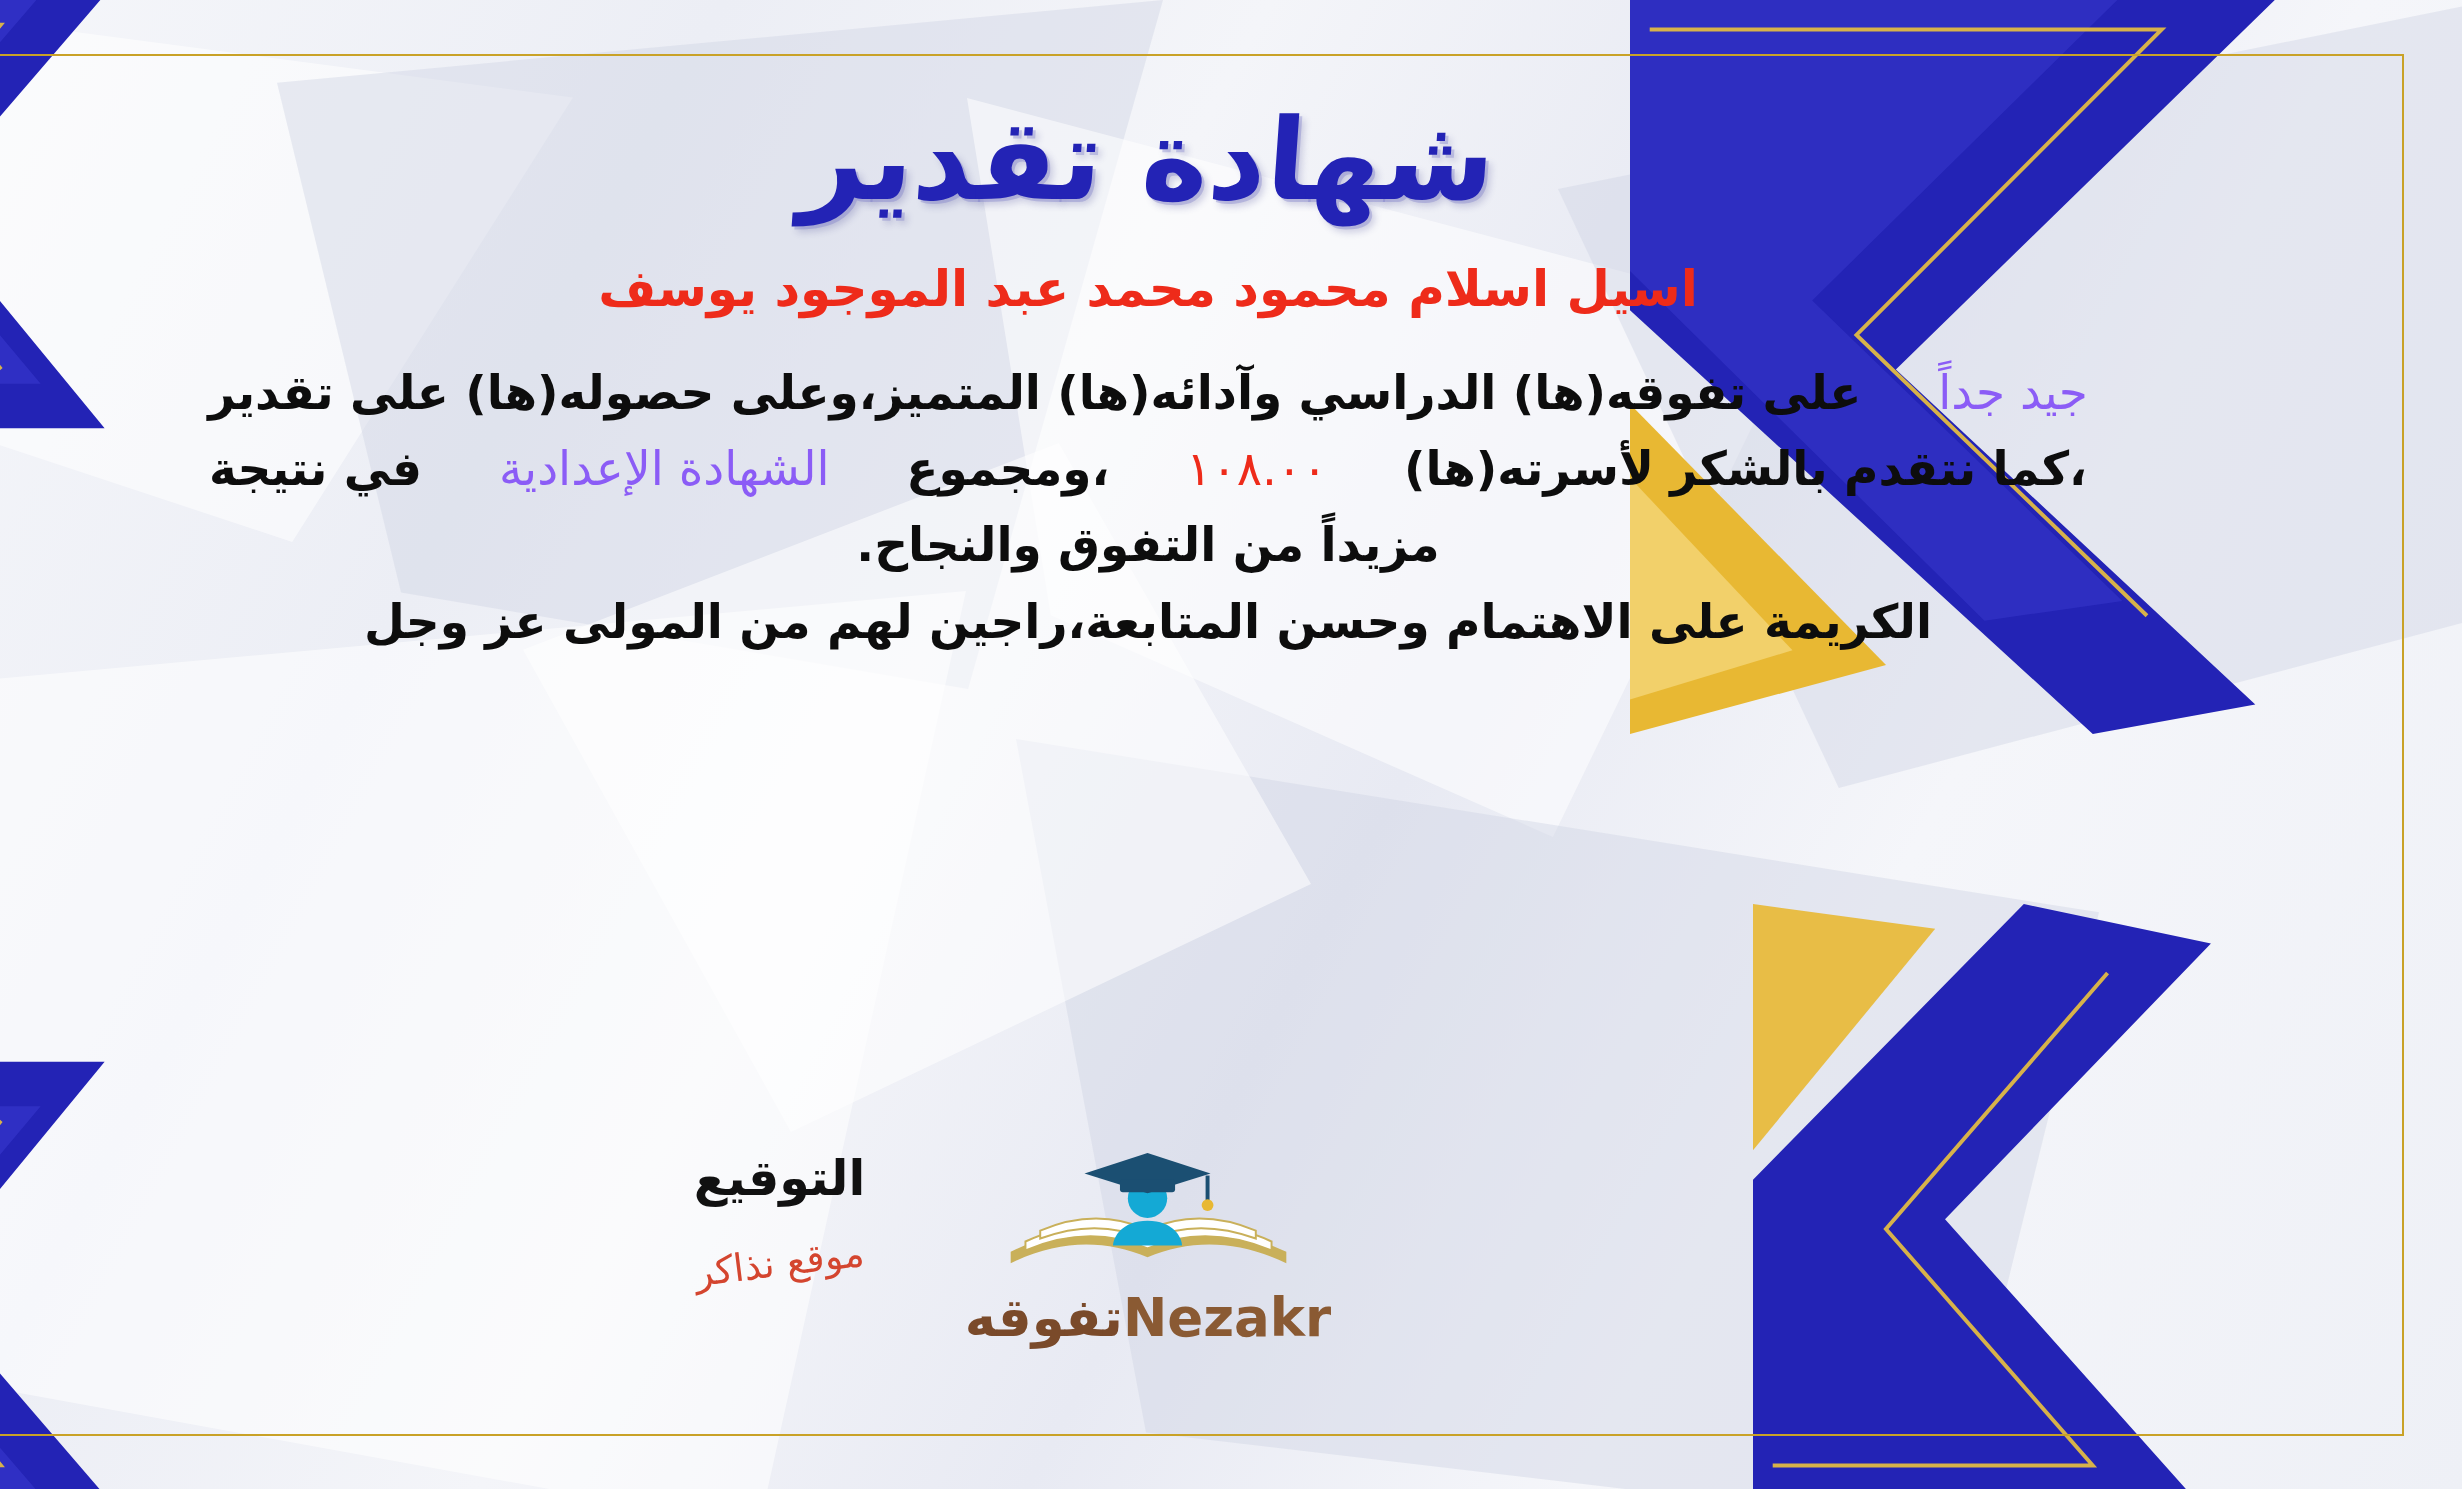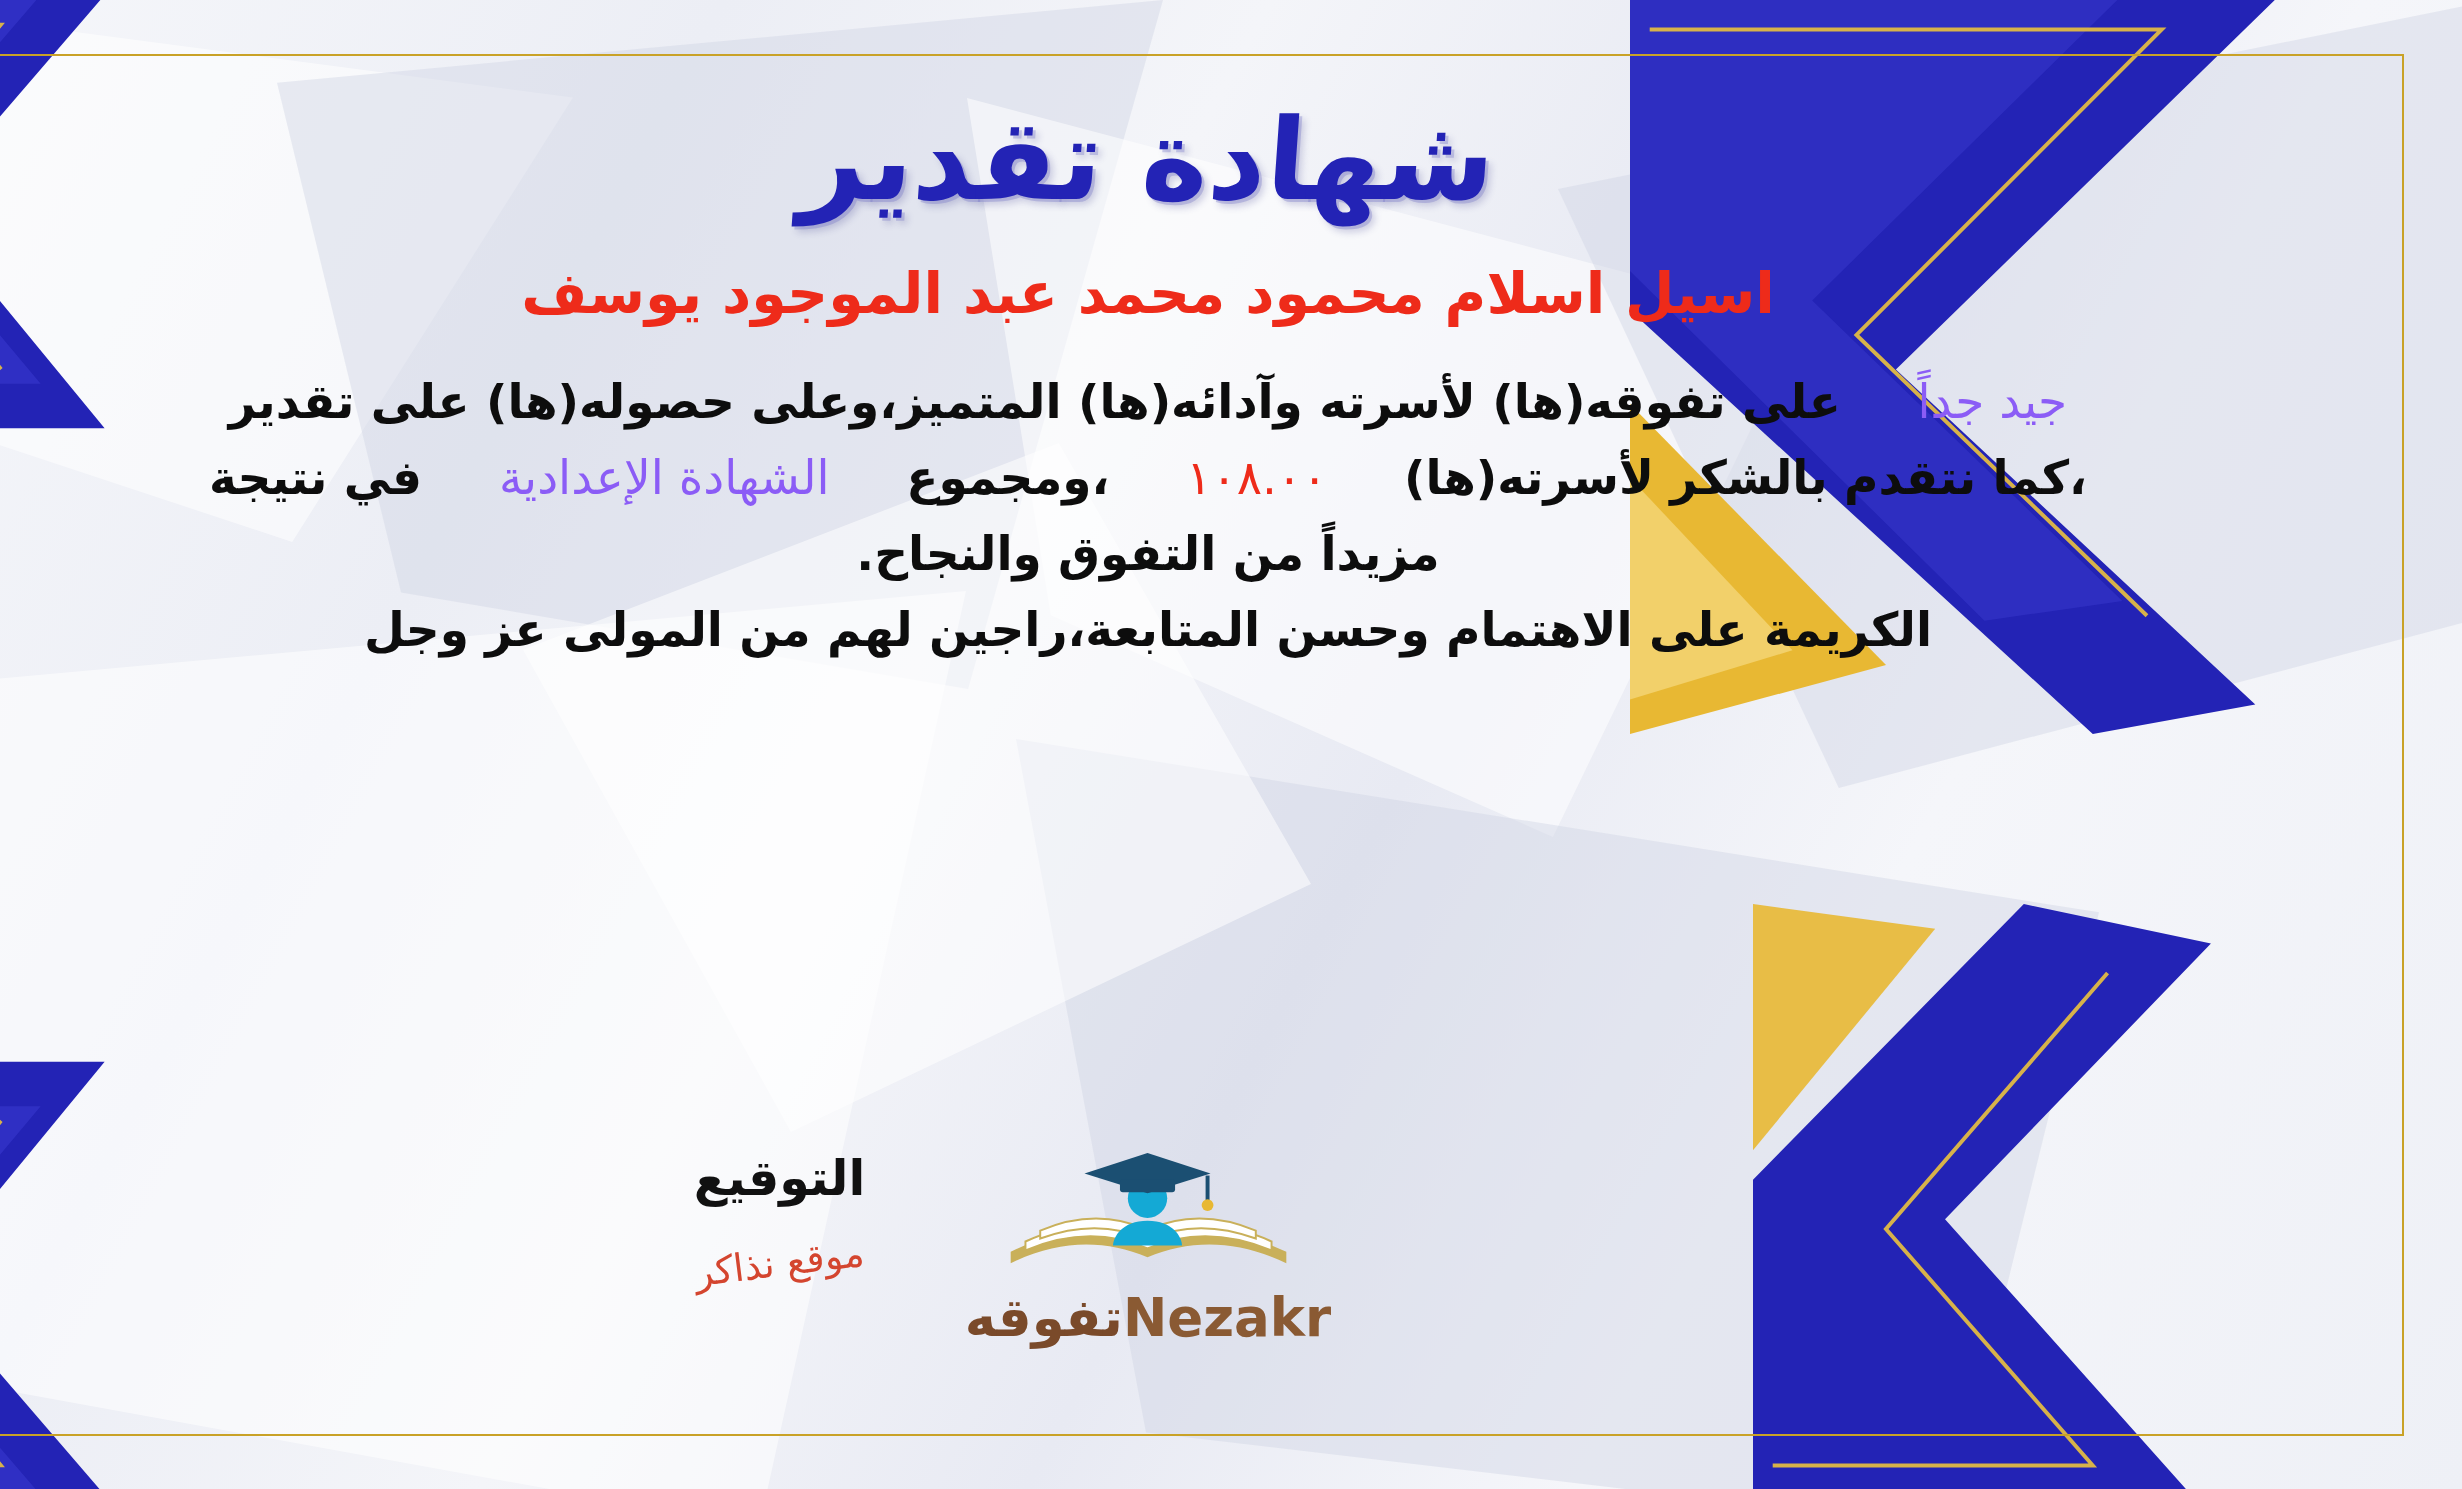--- a/index.html
+++ b/index.html
@@ -98,21 +98,21 @@
   .line-intro {
     margin-top: 59px;
     font-size: 54px;
     color: #101010;
     font-weight: 600;
     line-height: 1.25;
   }
 
   .student-name {
     margin-top: 38px;
-    font-size: 57px;
+    font-size: 50px;
     font-weight: bold;
     color: #ee2b1a;
     line-height: 1.25;
   }
 
   .body-text {
     margin-top: 35px;
     font-size: 47px;
     color: #0d0d0d;
     line-height: 1.62;
@@ -225,21 +225,21 @@
 
     <div class="cert-title">شهادة تقدير</div>
 
 
     <div class="student-name">اسيل اسلام محمود محمد عبد الموجود يوسف</div>
 
     <div class="body-text">
       <div>
         <span class="hl">جيد جداً</span>
         <span class="sp"></span>
-        <span>على تفوقه(ها) لأسرته وآدائه(ها) المتميز،وعلى حصوله(ها) على تقدير</span>
+        <span>على تفوقه(ها) الدراسي وآدائه(ها) المتميز،وعلى حصوله(ها) على تقدير</span>
       </div>
       <div>
         <span>،كما نتقدم بالشكر لأسرته(ها)</span>
         <span class="sp"></span>
         <span class="num">١٠٨.٠٠</span>
         <span class="sp"></span>
         <span>،ومجموع</span>
         <span class="sp"></span>
         <span class="hl">الشهادة الإعدادية</span>
         <span class="sp"></span>

